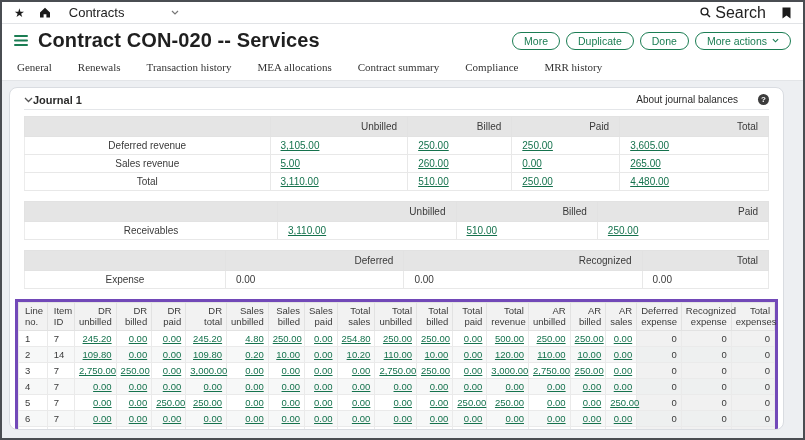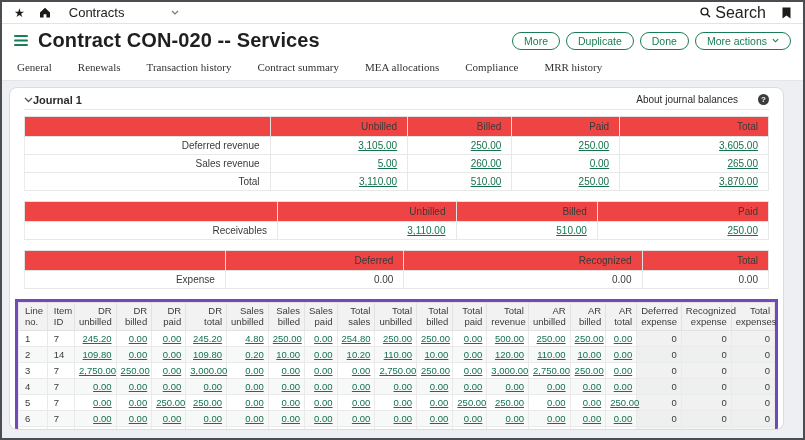--- a/index.html
+++ b/index.html
@@ -36,24 +36,24 @@
   .card { background:#fff; border:1px solid #d9dce1; border-radius:8px; height:100%; padding:2px 14px 10px; overflow:hidden; }
   .jrow { height:20px; display:flex; align-items:center; border-bottom:1px solid #e4e6e9; margin-bottom:6px; }
   .jrow .jtitle { font-size:11px; font-weight:bold; color:#2b2b2b; }
   .jrow .spacer { flex:1; }
   .aboutlink { font-size:10px; color:#2b2b2b; display:flex; align-items:center; gap:20px; cursor:pointer; }
   .helpdot { width:11px; height:11px; border-radius:50%; background:#3c3c3c; color:#fff; font-size:8px; font-weight:bold; display:flex; align-items:center; justify-content:center; }
 
   
   table { border-collapse:collapse; width:100%; table-layout:fixed; }
   .sumtbl { margin-bottom:10px; font-size:10px; }
-  .sumtbl th { background:#ef4444; color:#3a3a3a; font-weight:normal; text-align:right; padding:4px 10px; border:1px solid #e2e2e2; }
+  .sumtbl th { background:#e5e5e5; color:#3a3a3a; font-weight:normal; text-align:right; padding:4px 10px; border:1px solid #e2e2e2; }
   .sumtbl th:first-child { text-align:left; }
-  .sumtbl td { padding:3px 10px; border:1px solid #e8e8e8; border-left:1px solid #ececec; text-align:right; background:#fff; }
-  .sumtbl td.label { text-align:right; color:#3a3a3a;margin-top:31px; }
+  .sumtbl td { padding:3px 10px; border:1px solid #e8e8e8; border-left:1px solid #ececec; text-align:left; background:#fff; }
+  .sumtbl td.label { text-align:center; color:#3a3a3a;margin-top:31px; }
   a.amt { color:#15724d; text-decoration:underline; cursor:pointer; }
   .plainamt { color:#3a3a3a; }
 
   
   .hibox { border:3px solid #7249b8; margin:2px -9px 0; }
   .baltbl { font-size:9.5px; }
   .baltbl th { background:#f2f2f2; color:#3a3a3a; font-weight:normal; text-align:right; padding:2px 4px; border:1px solid #e2e2e2; line-height:1.2; vertical-align:middle; }
   .baltbl th.lft { text-align:left; padding-left:6px; }
   .baltbl td { padding:2px 4px; border:1px solid #eaeaea; text-align:right; background:#fff; white-space:nowrap; }
   .baltbl td.lft { text-align:left; padding-left:6px; color:#3a3a3a; }
@@ -122,22 +122,22 @@
             <polyline points="1,1 4,4 7,1" fill="none" stroke="#1b7d53" stroke-width="1.3"></polyline>
           </svg>
         </button>
       </span>
   </div>
 
   <div class="tabbar">
       <div class="tab">General</div>
       <div class="tab">Renewals</div>
       <div class="tab">Transaction history</div>
+      <div class="tab">MEA allocations</div>
       <div class="tab">Contract summary</div>
-      <div class="tab">MEA allocations</div>
       <div class="tab">Compliance</div>
       <div class="tab">MRR history</div>
     </div>
 
   <div class="graywrap">
     <div class="card">
 
       <div class="jrow">
         <svg width="9" height="6" viewBox="0 0 9 6">
             <polyline points="1,1 4.5,4.5 8,1" fill="none" stroke="#555" stroke-width="1.3"></polyline>
@@ -181,21 +181,21 @@
                 <td><a class="amt">5.00</a></td>
                 <td><a class="amt">260.00</a></td>
                 <td><a class="amt">0.00</a></td>
                 <td><a class="amt">265.00</a></td>
               </tr>
               <tr>
                 <td class="label">Total</td>
                 <td><a class="amt">3,110.00</a></td>
                 <td><a class="amt">510.00</a></td>
                 <td><a class="amt">250.00</a></td>
-                <td><a class="amt">3,870.00</a></td>
+                <td><a class="amt">4,480.00</a></td>
               </tr>
             </tbody>
           </table>
         </div>
       <div>
           <table class="sumtbl">
             <colgroup>
               <col style="width: 34%;">
               <col style="width: 24%;">
               <col style="width: 19%;">
@@ -282,21 +282,21 @@
                   <th>Sales unbilled</th>
                   <th>Sales billed</th>
                   <th>Sales paid</th>
                   <th>Total sales</th>
                   <th>Total unbilled</th>
                   <th>Total billed</th>
                   <th>Total paid</th>
                   <th>Total revenue</th>
                   <th>AR unbilled</th>
                   <th>AR billed</th>
-                  <th>AR total</th>
+                  <th>AR sales</th>
                   <th>Deferred expense</th>
                   <th>Recognized expense</th>
                   <th>Total expenses</th>
                 </tr>
               </thead>
               <tbody>
                 <tr>
                   <td class="lft">1</td>
                   <td class="lft">7</td>
                   <td><a class="amt">245.20</a></td>

